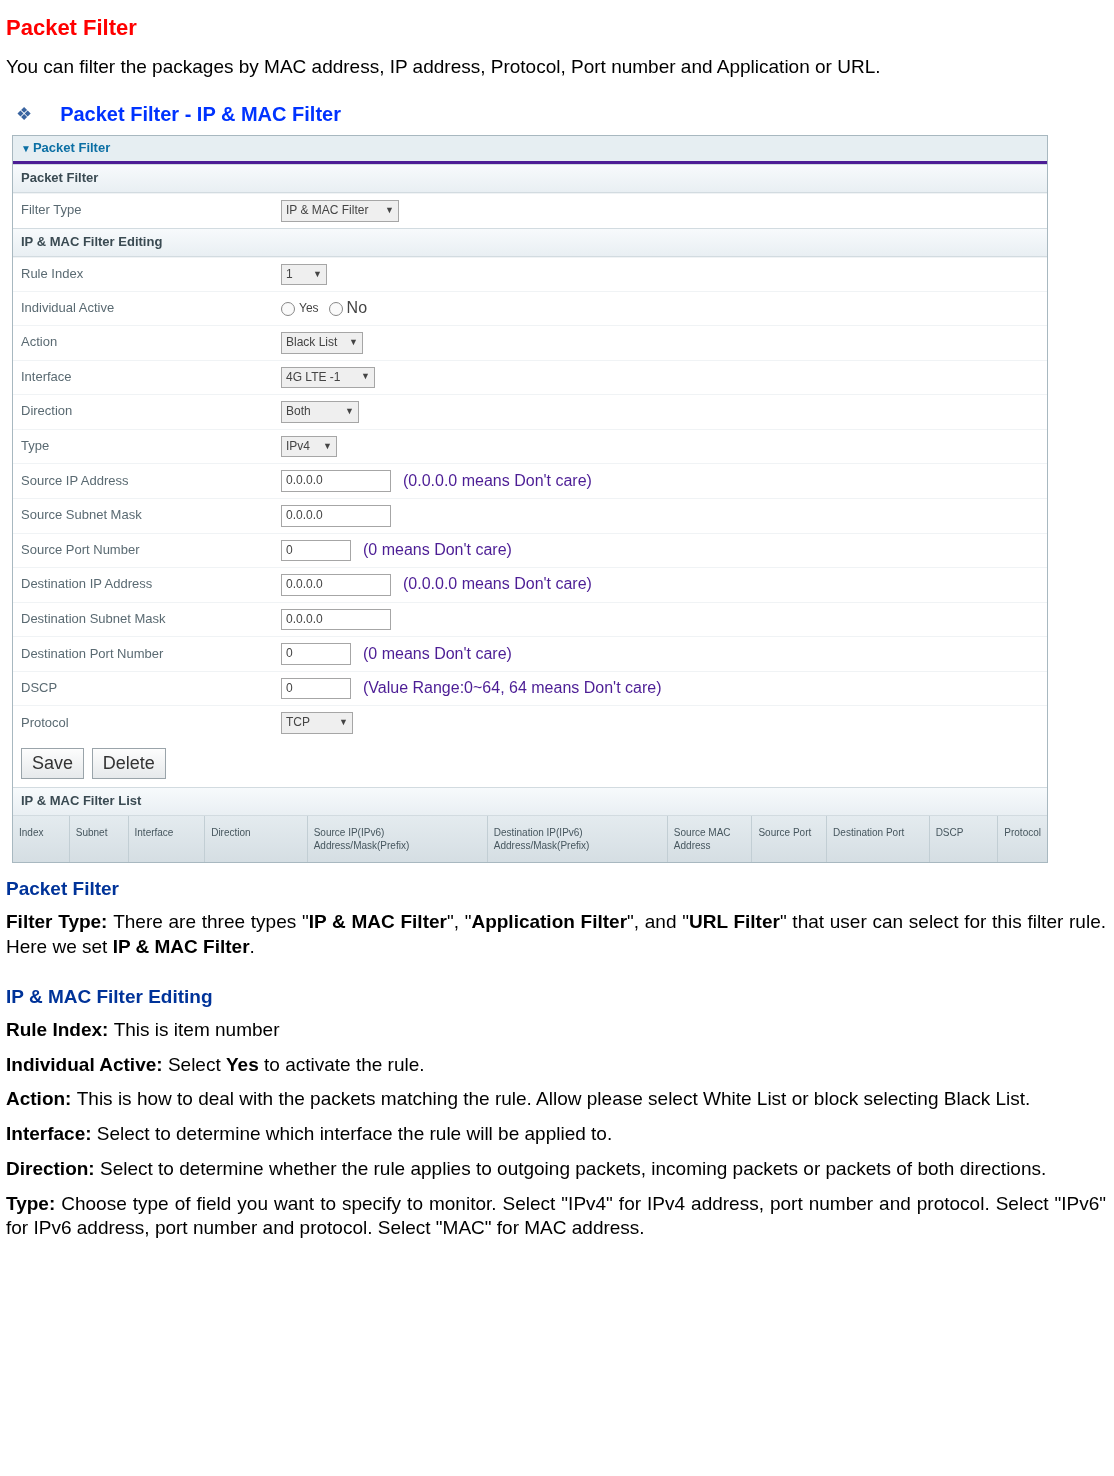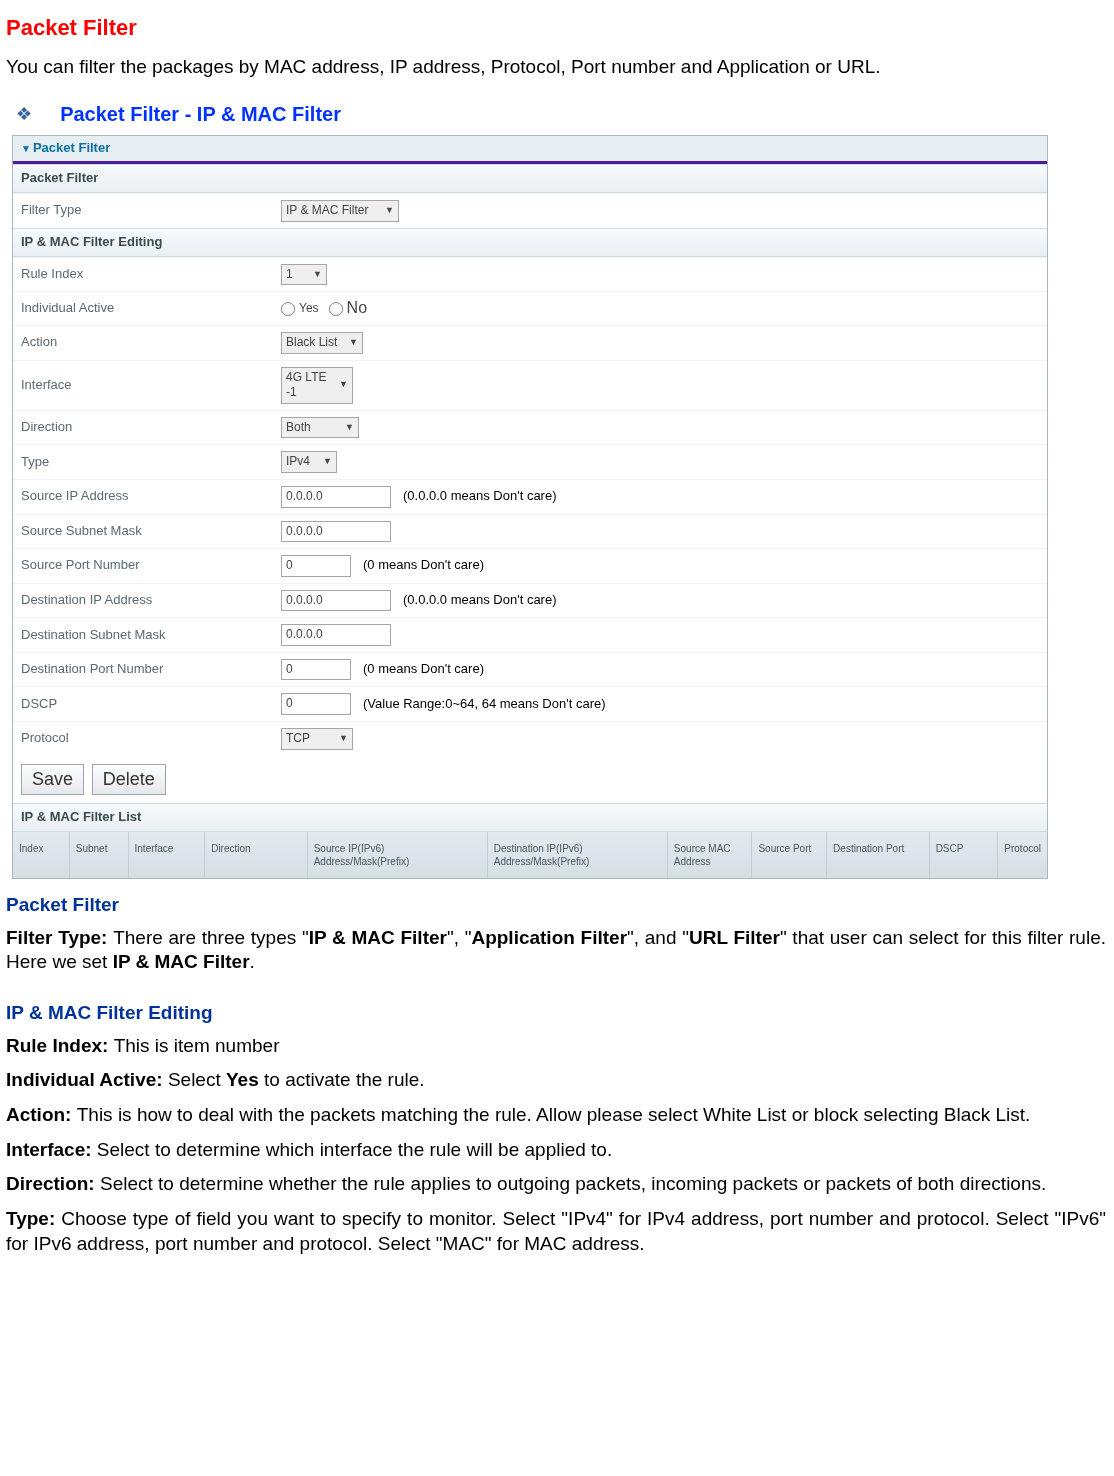--- a/index.html
+++ b/index.html
@@ -91,22 +91,22 @@
     display: inline-flex;
     align-items: center;
     justify-content: space-between;
   }
   .sel .caret {
     font-size: 9px;
     margin-left: 6px;
   }
   .txt { background: #fff; }
   .hint {
-    font-size: 13px;
-    color: #000000;
+    font-size: 16px;
+    color: #4c1d95;
     margin-left: 12px;
   }
   .radio {
     display: inline-block;
     width: 12px; height: 12px;
     border: 1px solid #888;
     border-radius: 50%;
     background: #fafafa;
     vertical-align: middle;
     margin: 0 4px 0 0;
@@ -194,21 +194,21 @@
     </div>
     <div class="frow">
         <div class="flabel">Action</div>
       <span class="sel" style="width:82px">
           <span>Black List</span>
           <span class="caret">▼</span>
         </span>
     </div>
     <div class="frow">
         <div class="flabel">Interface</div>
-      <span class="sel" style="width:72px">
+      <span class="sel" style="width:94px">
           <span>4G LTE -1</span>
           <span class="caret">▼</span>
         </span>
     </div>
     <div class="frow">
         <div class="flabel">Direction</div>
       <span class="sel" style="width:78px">
           <span>Both</span>
           <span class="caret">▼</span>
         </span>

